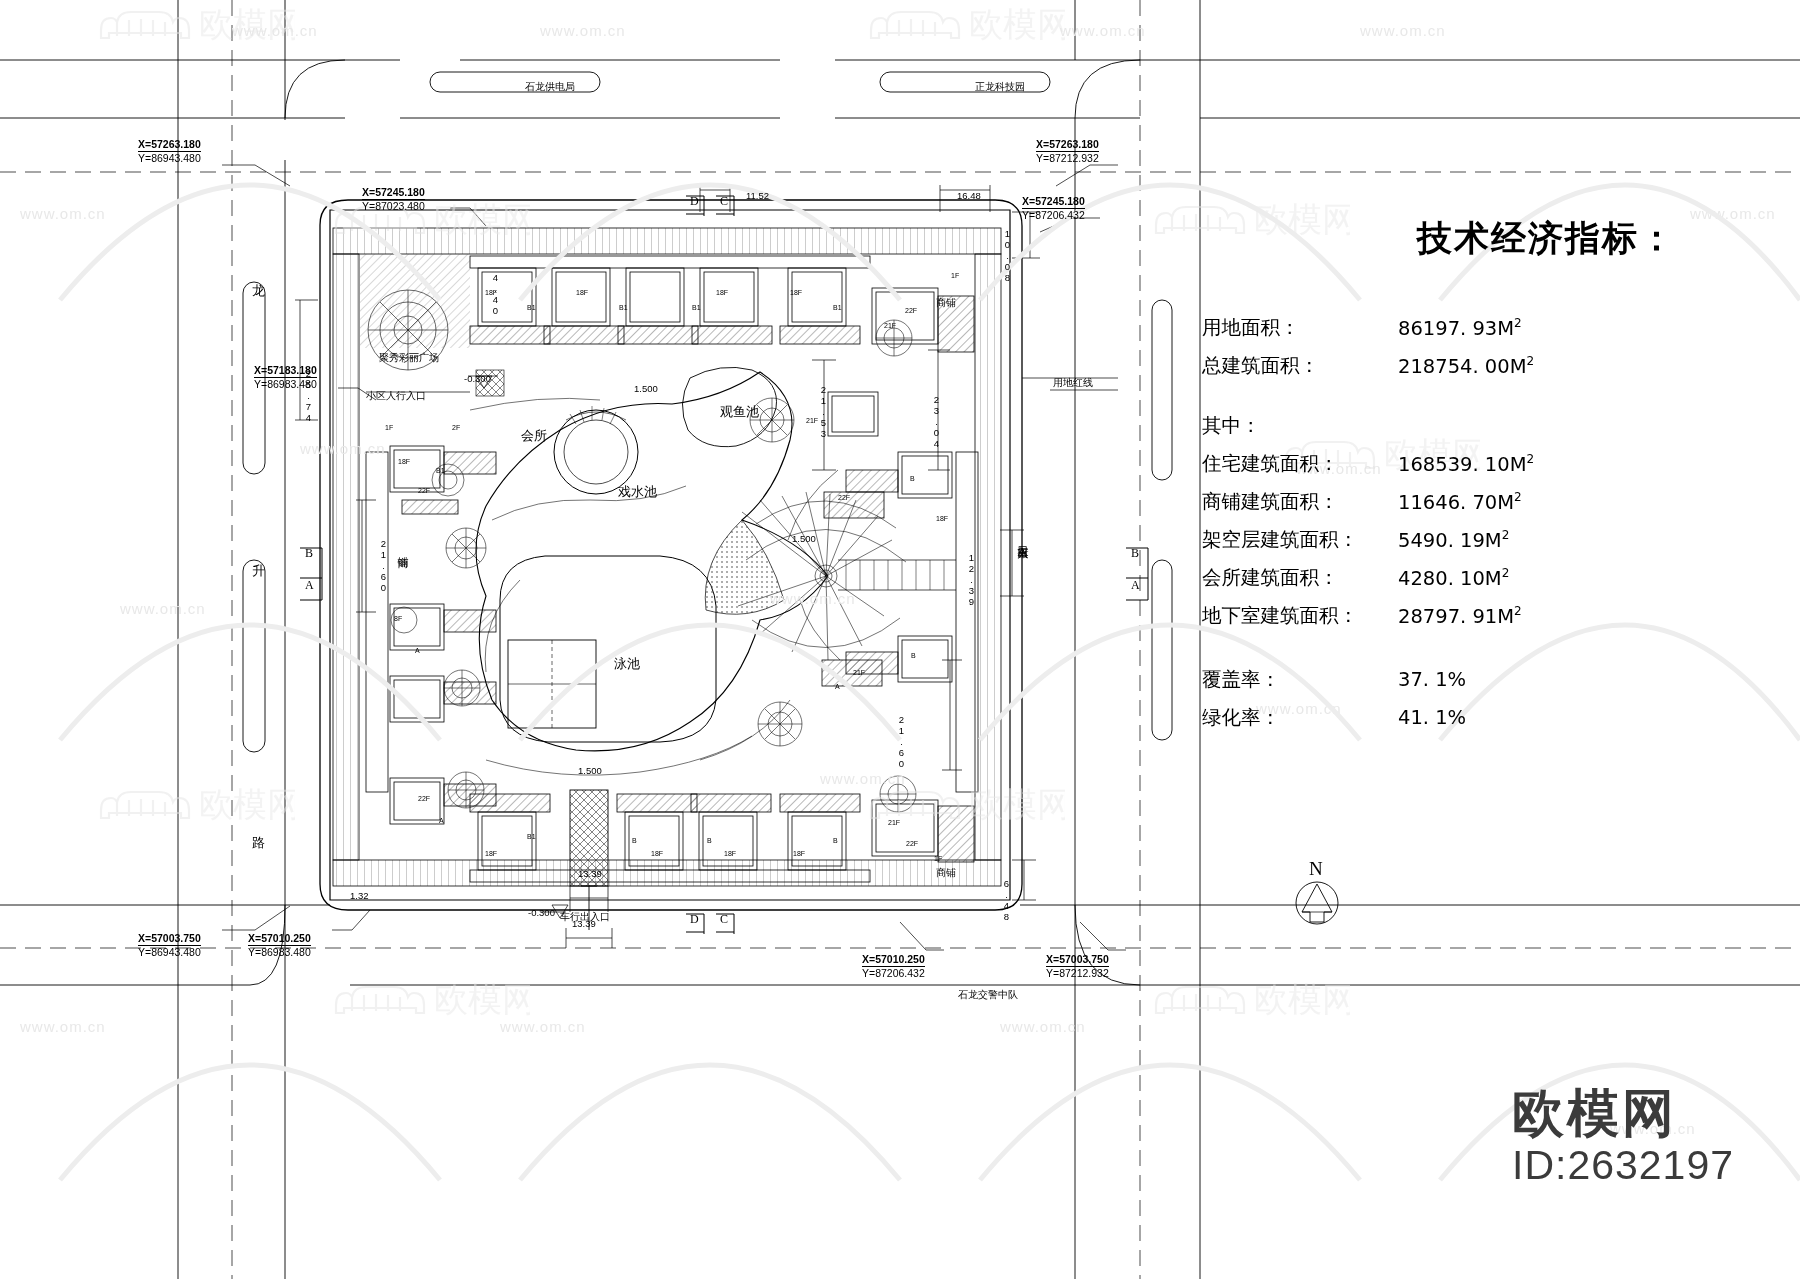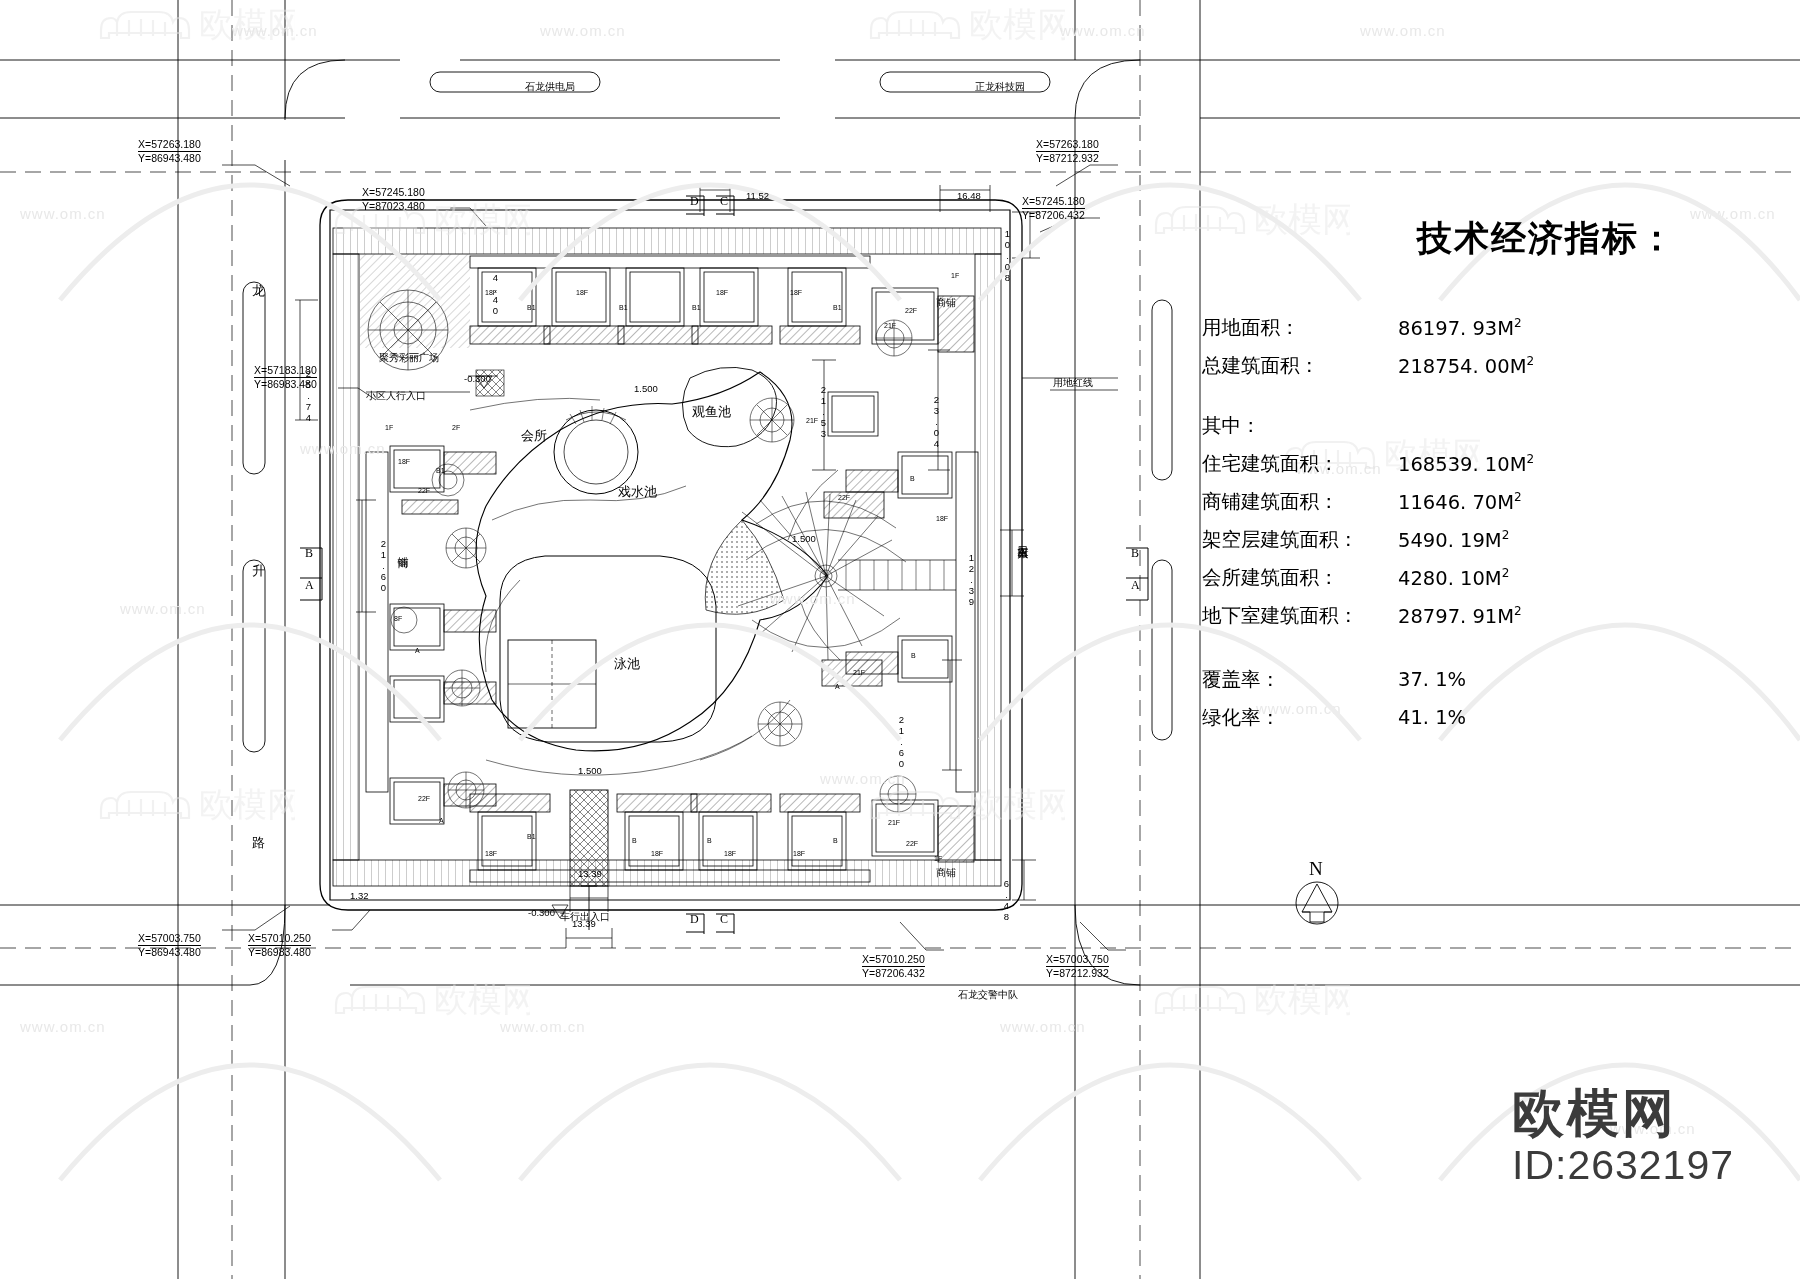--- a/index.html
+++ b/index.html
@@ -36,21 +36,21 @@
   
   #plan-title{position:absolute;left:560px;top:1280px;display:flex;align-items:flex-start;}
   #plan-title .t1{font-size:23px;letter-spacing:3px;font-family:"DejaVu Serif","Liberation Serif",serif;}
   #plan-title .t2{font-size:17px;margin-left:20px;font-family:Liberation Sans, sans-serif;}
   #plan-title .rule{position:absolute;left:-2px;top:30px;width:240px;border-top:1px solid #000;
       border-bottom:1px solid #000;height:3px;}
 
   
   .coord{position:absolute;font-size:10.5px;line-height:12.5px;white-space:nowrap;
       font-family:"Liberation Sans",sans-serif;}
-  .coord u{text-decoration:none;display:block;border-bottom:1px solid #000;padding-bottom:0px;}
+  .coord u{text-decoration:none;display:block;border-bottom:1px solid #000;padding-bottom:0px;font-weight:bold;}
   .mlabel{position:absolute;font-size:10px;white-space:nowrap;
       font-family:"DejaVu Sans","Liberation Sans",sans-serif;}
   .mlabel.big{font-size:13px;}
   .vert{writing-mode:vertical-rl;text-orientation:upright;}
   .dim{position:absolute;font-size:9.5px;font-family:"Liberation Sans",sans-serif;white-space:nowrap;}
   .bld{position:absolute;font-size:7px;font-family:"Liberation Sans",sans-serif;}
   .secmark{position:absolute;font-size:12px;font-family:"Liberation Serif",serif;}
   .northN{position:absolute;font-size:19px;font-family:"Liberation Serif",serif;}
 </style>
 </head>
@@ -472,21 +472,21 @@
   <div class="mlabel" style="left:958px;top:988px">石龙交警中队</div>
 
   <div class="mlabel big" style="left:252px;top:282px">龙</div>
   <div class="mlabel big" style="left:252px;top:562px">升</div>
   <div class="mlabel big" style="left:252px;top:834px">路</div>
 
   <div class="mlabel" style="left:1053px;top:376px">用地红线</div>
   <div class="mlabel" style="left:366px;top:389px">小区人行入口</div>
   <div class="mlabel" style="left:379px;top:351px">聚秀彩丽广场</div>
   <div class="mlabel big" style="left:521px;top:427px">会所</div>
-  <div class="mlabel big" style="left:692px;top:403px">观鱼池</div>
+  <div class="mlabel big" style="left:720px;top:403px">观鱼池</div>
   <div class="mlabel big" style="left:618px;top:483px">戏水池</div>
   <div class="mlabel big" style="left:614px;top:655px">泳池</div>
   <div class="mlabel" style="left:936px;top:296px">商铺</div>
   <div class="mlabel" style="left:936px;top:866px">商铺</div>
   <div class="mlabel vert" style="left:394px;top:548px;font-size:11px">商铺</div>
   <div class="mlabel" style="left:560px;top:910px">车行出入口</div>
   <div class="mlabel vert" style="left:1014px;top:538px;font-size:11px">车行出入口</div>
 
   <div class="coord" style="left:138px;top:138px">
     <u>X=57263.180</u>

